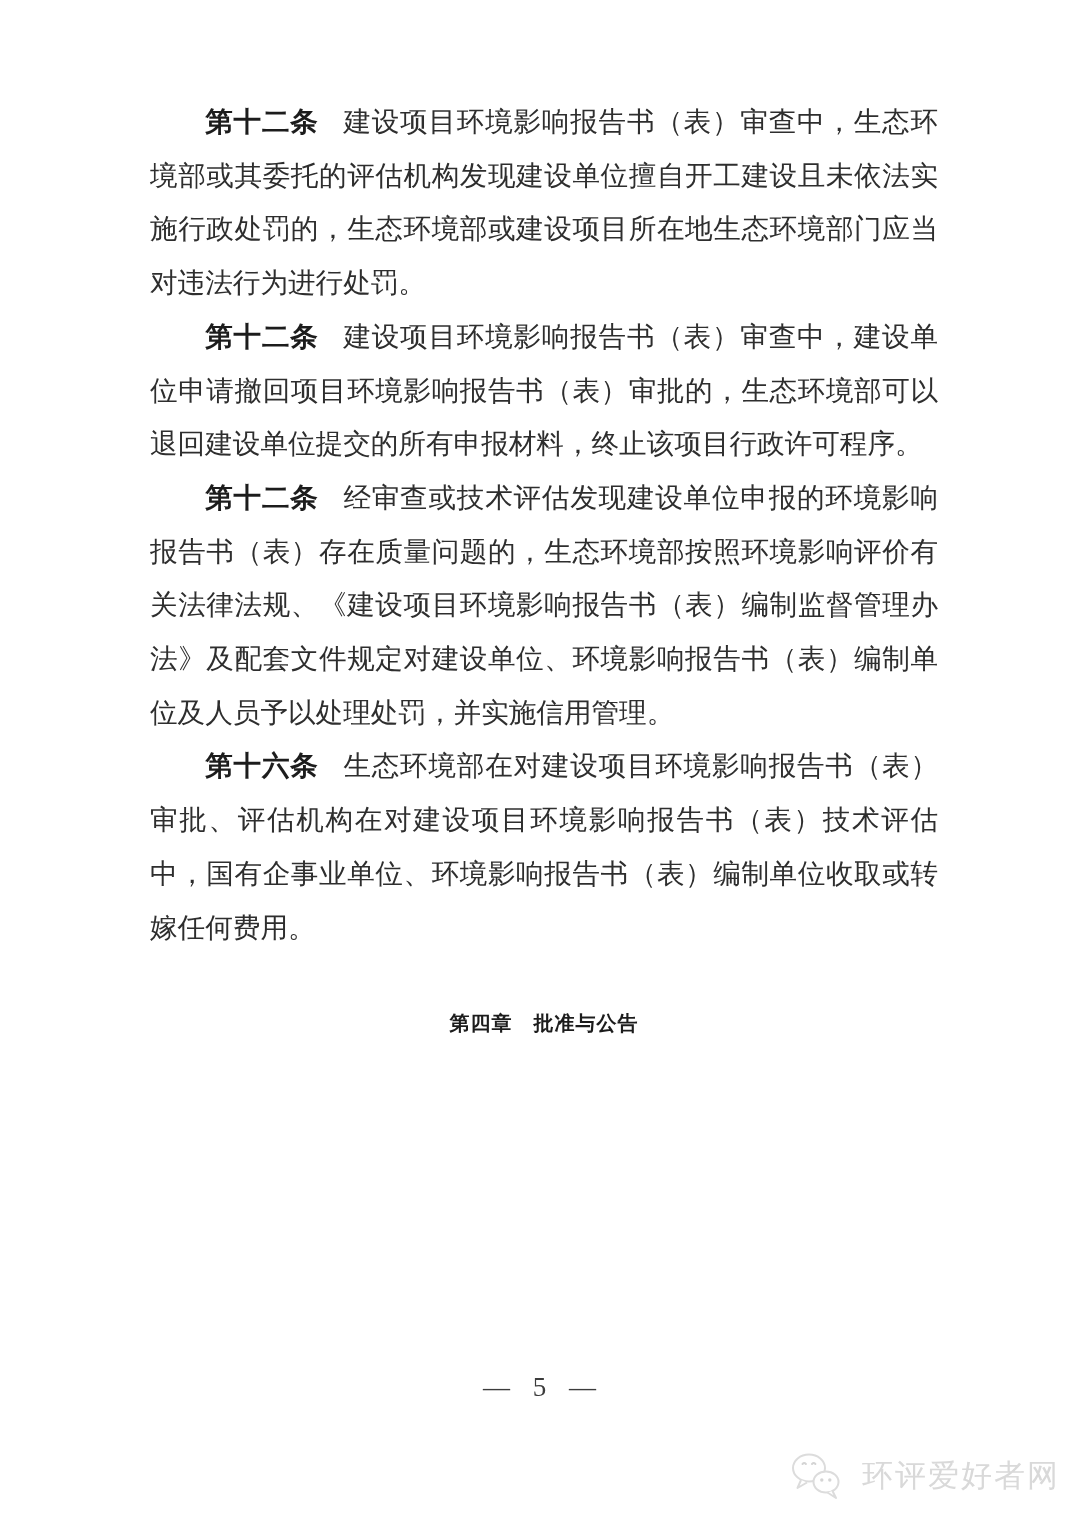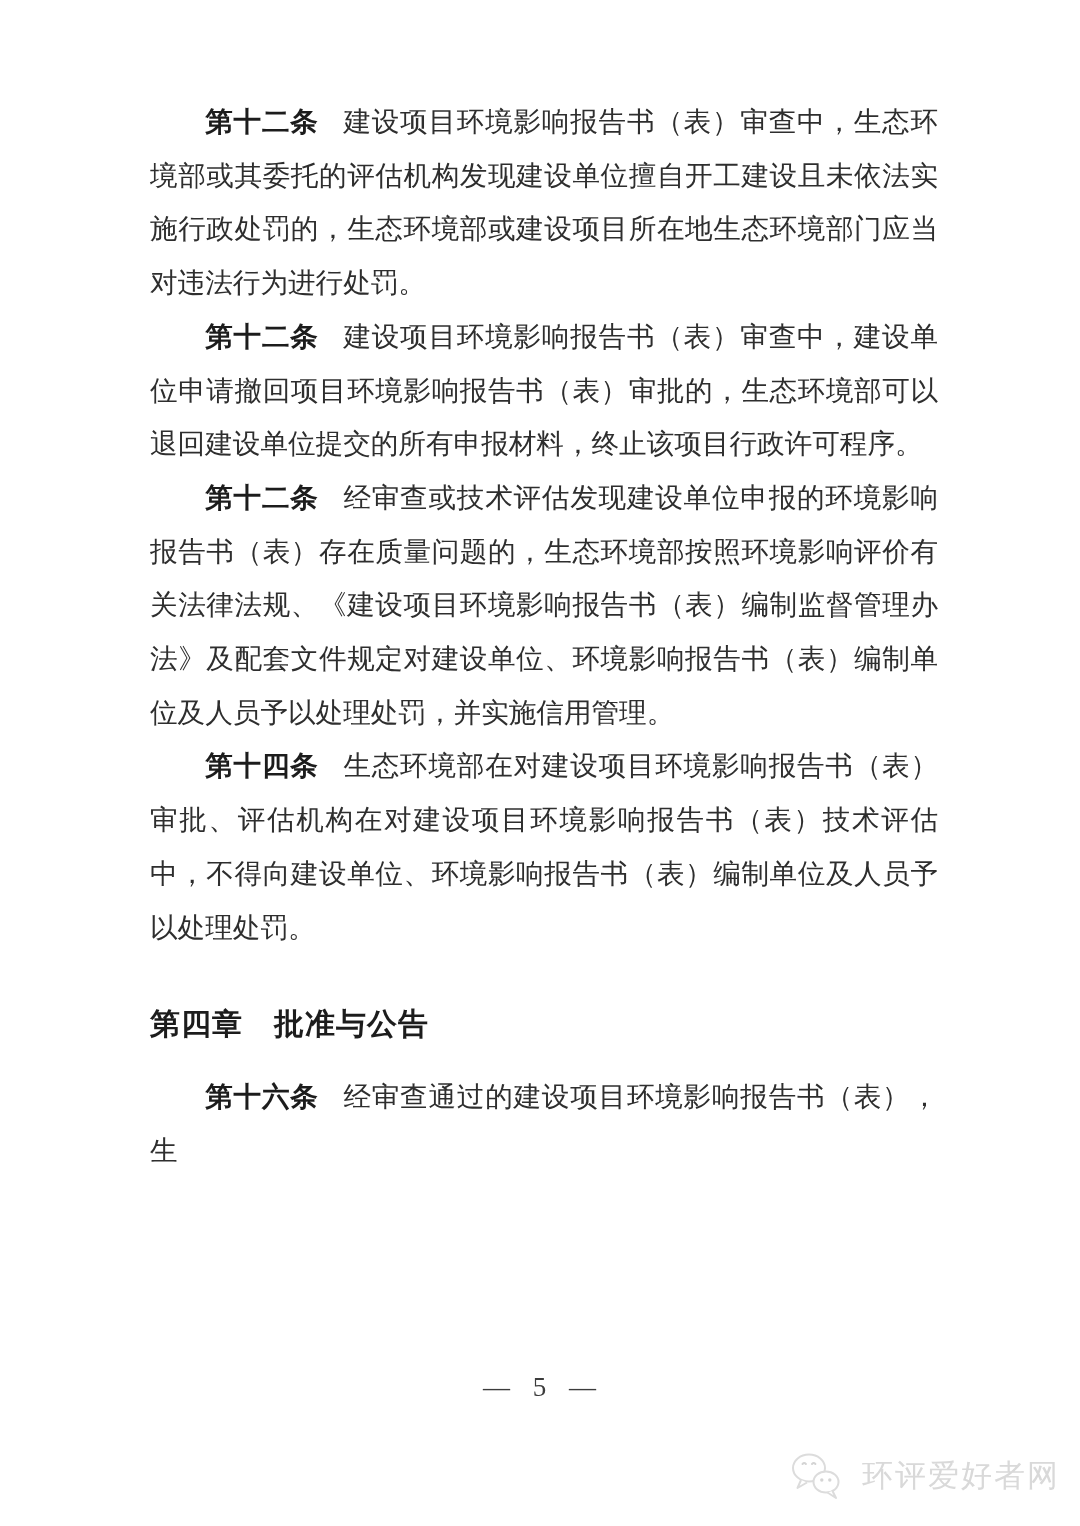--- a/index.html
+++ b/index.html
@@ -37,25 +37,26 @@
     font-weight: 700;
     font-family: "Liberation Sans", "DejaVu Sans", sans-serif;
     color: #1c1c1c;
     margin-right: 0.9em;
   }
   .article-label:empty {
     display: none;
   }
   .chapter-heading {
     margin: 43px 0 19px 0;
-    font-size: 30px;
+    font-size: 20px;
     line-height: 53.7px;
     font-weight: 700;
     font-family: "Liberation Sans", "DejaVu Sans", sans-serif;
     color: #1c1c1c;
+    text-align: center;
     text-indent: 0;
     letter-spacing: 1px;
   }
   .page-number {
     position: absolute;
     top: 1372px;
     left: 0;
     width: 100%;
     text-align: center;
     font-size: 27px;
@@ -89,25 +90,24 @@
 
   <div class="content">
 
     <p class="article"><span class="article-label">第十二条</span><span>建设项目环境影响报告书（表）审查中，生态环境部或其委托的评估机构发现建设单位擅自开工建设且未依法实施行政处罚的，生态环境部或建设项目所在地生态环境部门应当对违法行为进行处罚。</span></p>
 
 
     <p class="article"><span class="article-label">第十二条</span><span>建设项目环境影响报告书（表）审查中，建设单位申请撤回项目环境影响报告书（表）审批的，生态环境部可以退回建设单位提交的所有申报材料，终止该项目行政许可程序。</span></p>
 
     <p class="article"><span class="article-label">第十二条</span><span>经审查或技术评估发现建设单位申报的环境影响报告书（表）存在质量问题的，生态环境部按照环境影响评价有关法律法规、《建设项目环境影响报告书（表）编制监督管理办法》及配套文件规定对建设单位、环境影响报告书（表）编制单位及人员予以处理处罚，并实施信用管理。</span></p>
 
-    <p class="article"><span class="article-label">第十四条</span><span>生态环境部在对建设项目环境影响报告书（表）审批、评估机构在对建设项目环境影响报告书（表）技术评估中，不得向建设单位、环境影响报告书（表）编制单位及人员予以处理处罚。</span></p>
+    <p class="article"><span class="article-label">第十六条</span><span>生态环境部在对建设项目环境影响报告书（表）审批、评估机构在对建设项目环境影响报告书（表）技术评估中，国有企事业单位、环境影响报告书（表）编制单位收取或转嫁任何费用。</span></p>
 
     <h2 class="chapter-heading">第四章　批准与公告</h2>
 
-    <p class="article force-justify"><span class="article-label">第十六条</span><span>经审查通过的建设项目环境影响报告书（表），生</span></p>
 
   </div>
 
   <div class="page-number">— 5 —</div>
 
   <div class="watermark">
     <span class="wm-icon">
       <svg viewBox="0 0 54 52" width="54" height="52" aria-hidden="true">
         <ellipse cx="21" cy="18" rx="16" ry="13.5" fill="#ffffff" stroke="#dcdcdc" stroke-width="2"></ellipse>
         <path d="M13 30 L9.5 38 L19 32.5" fill="#ffffff" stroke="#dcdcdc" stroke-width="2" stroke-linejoin="round"></path>

